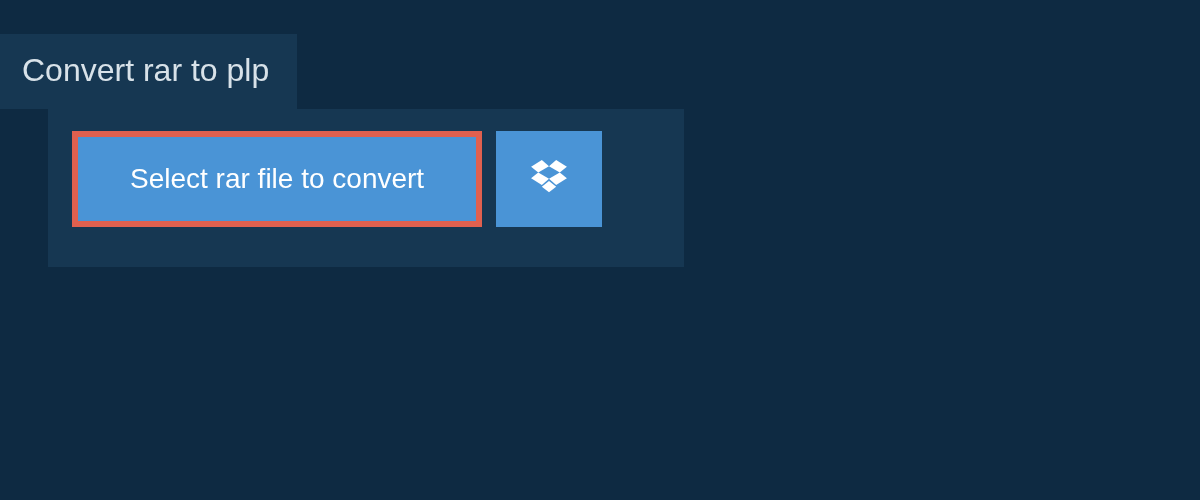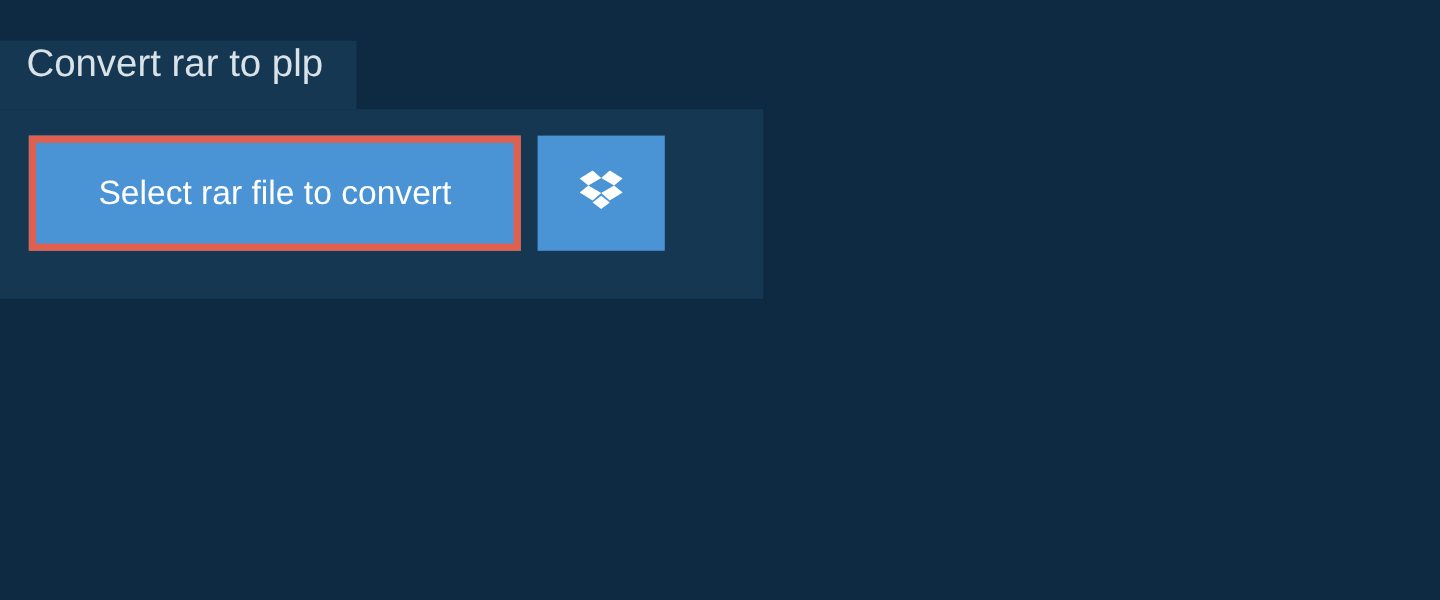--- a/index.html
+++ b/index.html
@@ -11,33 +11,34 @@
       width: 1200px;
       height: 500px;
       background: #0e2a42;
       font-family: -apple-system, BlinkMacSystemFont, "Segoe UI", "Helvetica Neue", Arial, sans-serif;
       font-weight: 300;
       overflow: hidden;
     }
     .tab-header {
       background: #163752;
       display: inline-block;
-      padding: 0 28px 20px 22px;
+      padding: 18px 28px 20px 22px;
       color: #d8e2e9;
       font-size: 32px;
       font-weight: 300;
       margin-top: 34px;
     }
     .upload-panel {
       background: #163752;
       padding: 22px 24px 40px 24px;
       display: flex;
       align-items: stretch;
       gap: 14px;
       width: 636px;
+      margin-left: 48px;
     }
     .select-button {
       background: #4a94d6;
       border: 6px solid #e0604f;
       color: #ffffff;
       font-size: 28px;
       font-weight: 300;
       padding: 26px 52px;
       cursor: pointer;
       display: flex;

